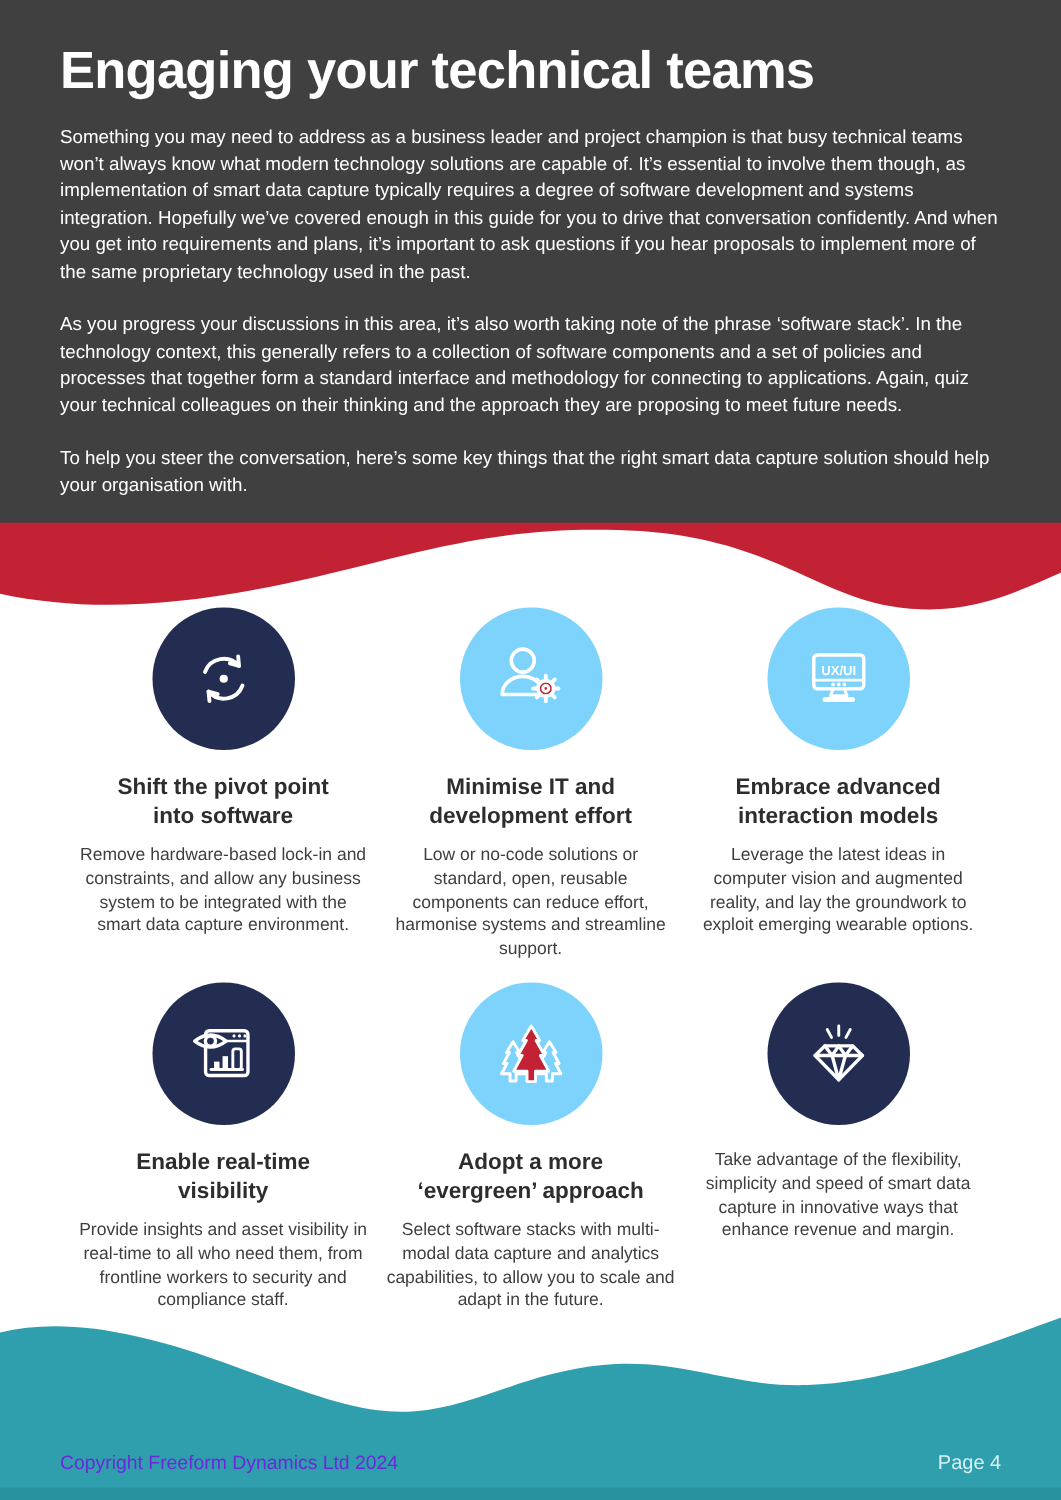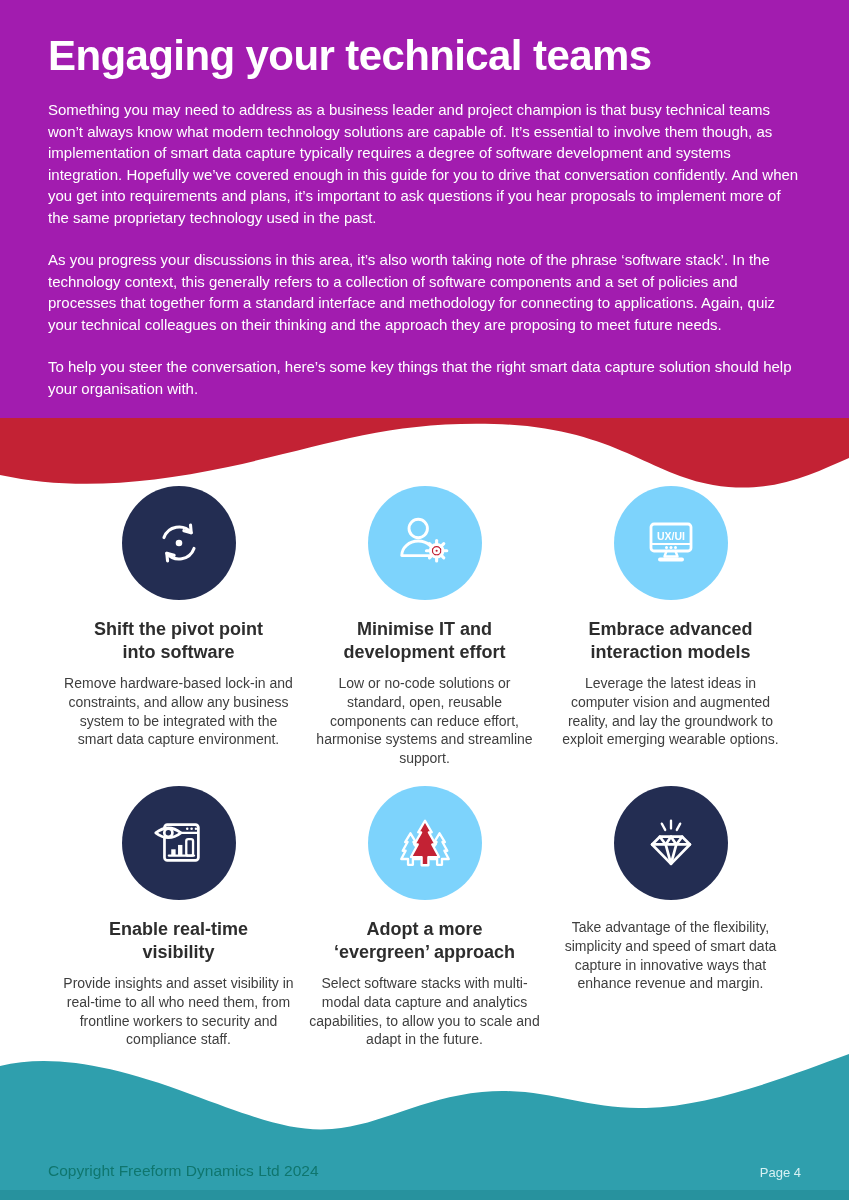--- a/index.html
+++ b/index.html
@@ -2,21 +2,21 @@
 <html><head>
 <meta charset="utf-8">
 <style>
   html,body { margin:0; padding:0; background:#ffffff; }
   .page {
     position:relative; width:849px; height:1200px; overflow:hidden;
     background:#ffffff; font-family:"Liberation Sans", sans-serif;
     -webkit-font-smoothing:antialiased;
   }
   
-  .hero { background:#a21caf; padding:32px 48px 4px 48px; }
+  .hero { background:#404040; padding:32px 48px 4px 48px; }
   .hero h1 {
     color:#ffffff; font-size:42px; line-height:1.12; font-weight:bold;
     letter-spacing:-0.6px; margin:0 0 20px 0;
   }
   .hero p {
     color:#ffffff; font-size:15px; line-height:21.5px; margin:0 0 21px 0;
   }
   .hero p.last { margin-bottom:16px; }
   .wave-red { display:block; width:849px; height:90px; margin-top:-1px; }
   
@@ -34,25 +34,25 @@
   .card h3 {
     font-size:18px; line-height:23px; color:#2d2d2d; font-weight:bold;
     margin:0 0 10px 0; white-space:pre-line;
   }
   .card p { font-size:14px; line-height:18.8px; color:#3e3e3e; margin:0; }
   
   .footer { position:absolute; left:0; bottom:0; width:849px; height:160px; }
   .wave-teal { position:absolute; left:0; top:0; width:849px; height:160px; display:block; }
   .copyright {
     position:absolute; left:48px; bottom:20px; z-index:2;
-    color:#0f766e; font-size:15.5px;
+    color:#6d28d9; font-size:15.5px;
   }
   .pagenum {
     position:absolute; right:48px; bottom:20px; z-index:2;
-    color:#d7f1f3; font-size:13px;
+    color:#d7f1f3; font-size:16px;
   }
   svg .stroke { fill:none; stroke:#ffffff; stroke-linecap:round; stroke-linejoin:round; }
 </style>
 </head>
 <body>
 
 <div class="page">
 
   <header class="hero">
     <h1><span>Engaging your technical teams</span></h1>

